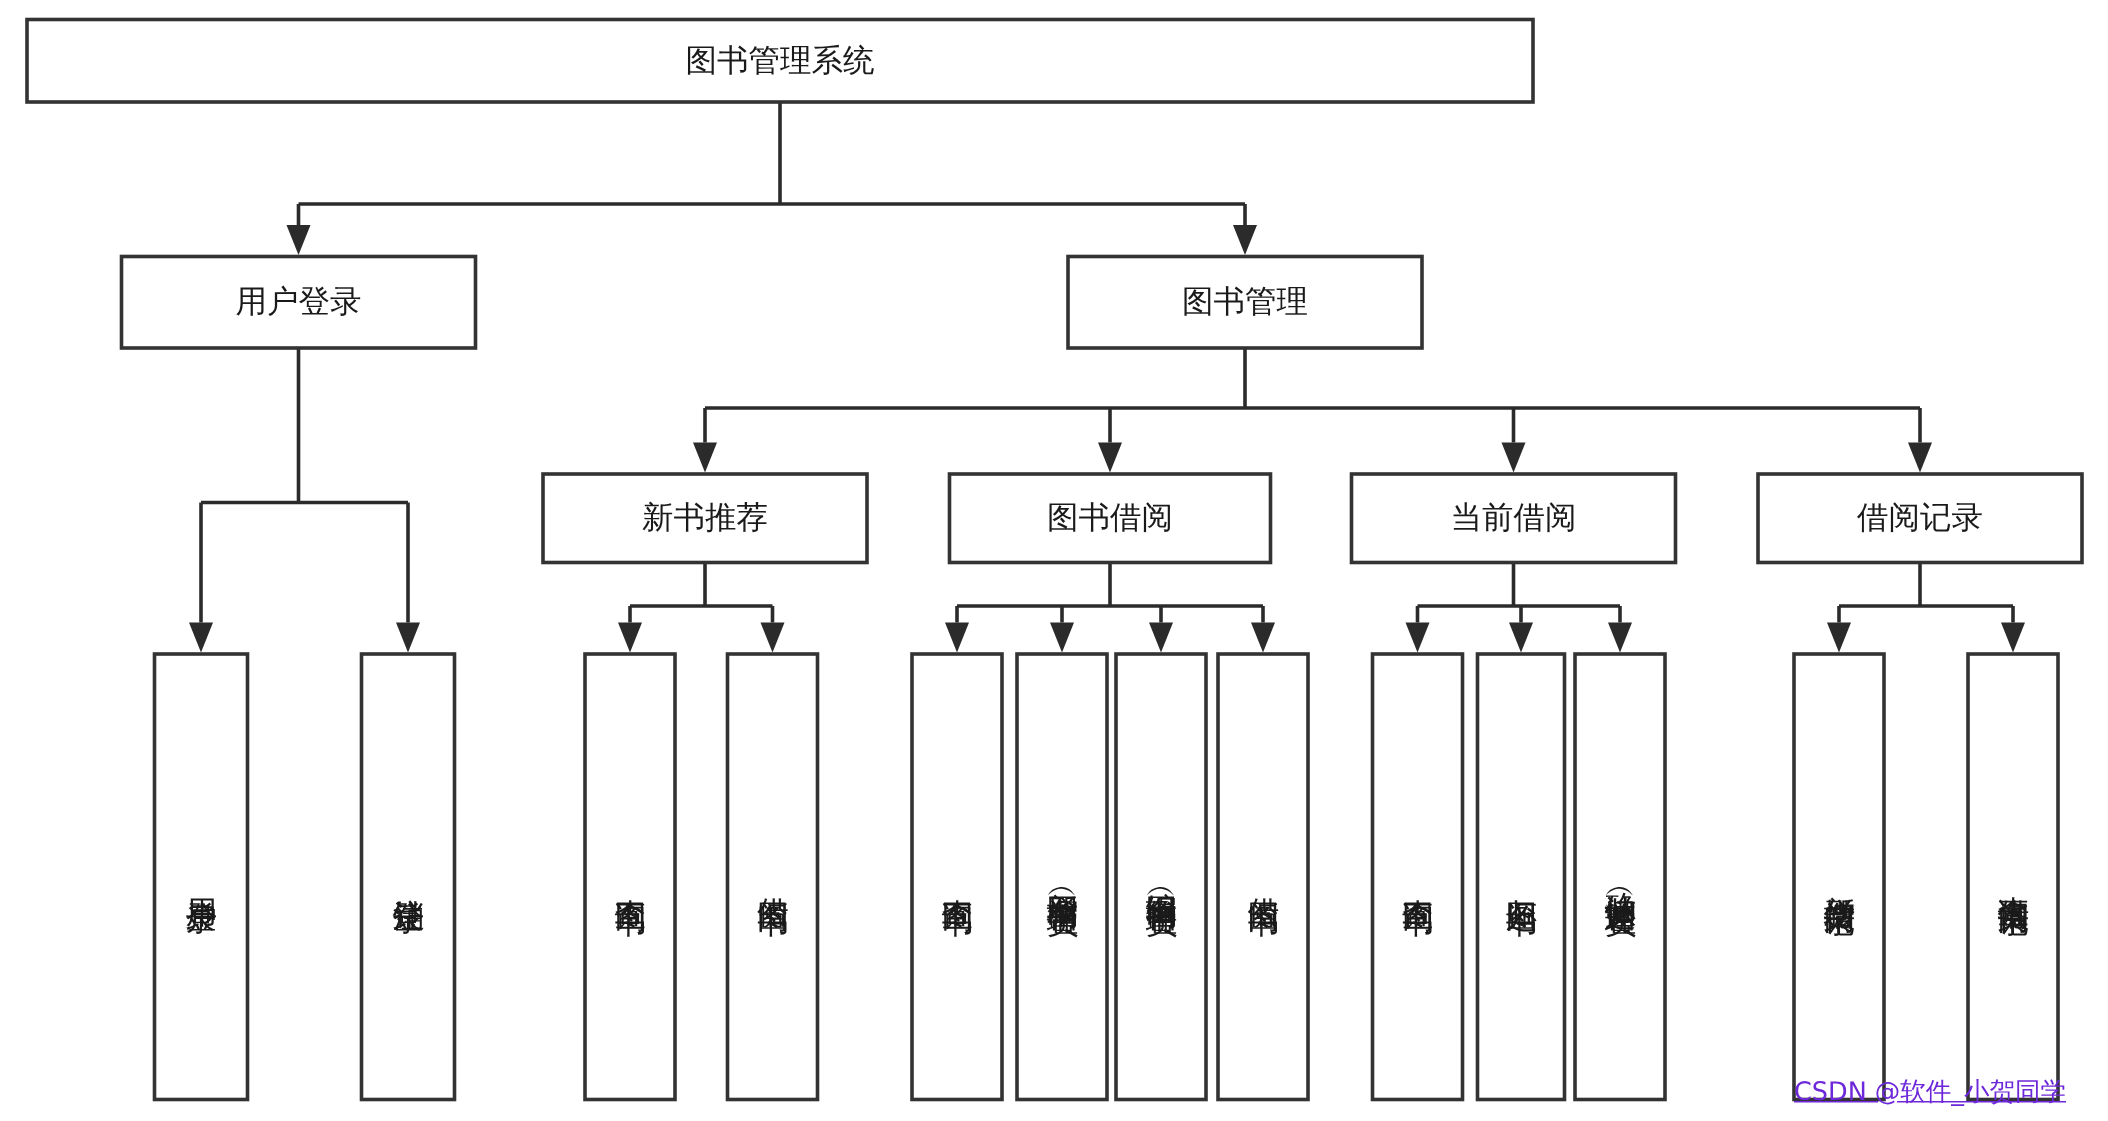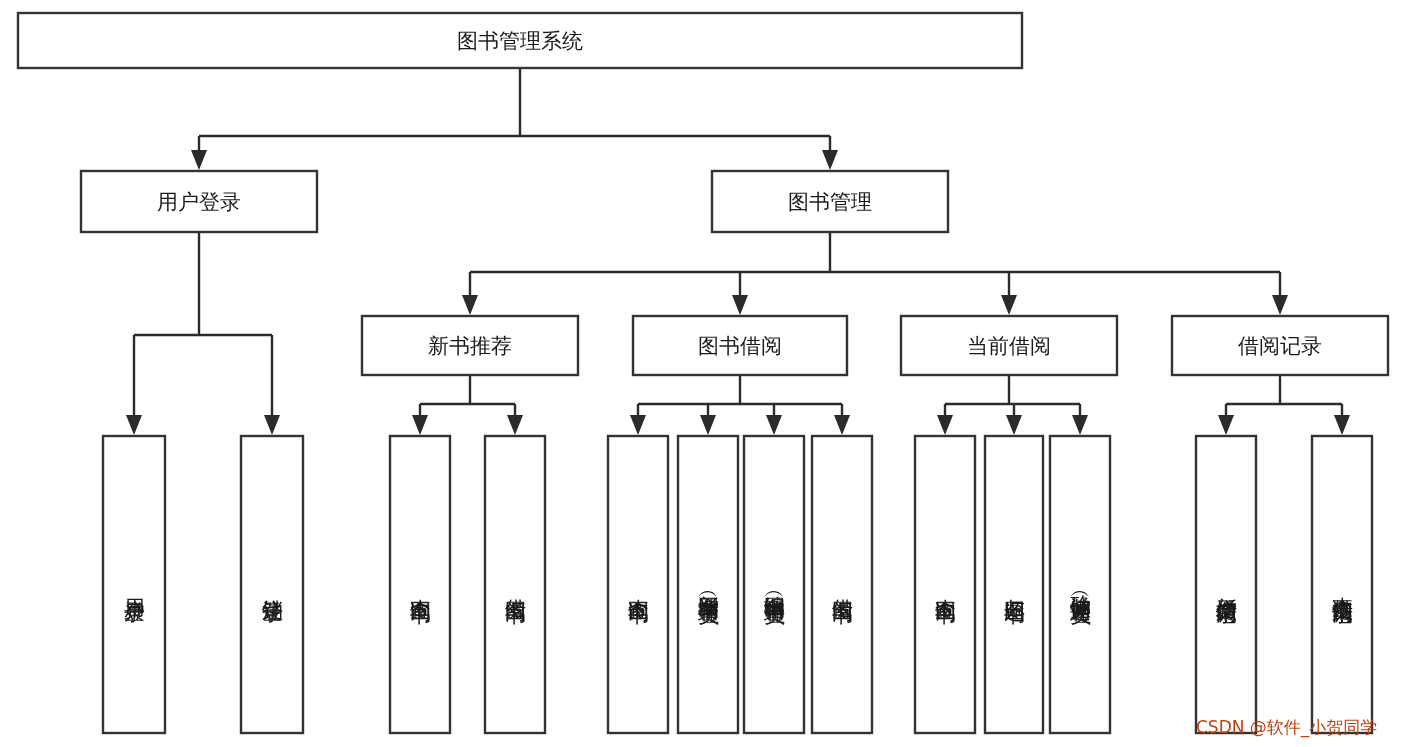--- a/index.html
+++ b/index.html
@@ -66,23 +66,24 @@
     align-items: center;
     justify-content: center;
     white-space: nowrap;
     pointer-events: none;
     user-select: none;
   }
   .watermark {
     position: absolute;
     font-family: "DejaVu Sans", "Liberation Sans", sans-serif;
     font-size: 17px;
-    color: #c2410c;
+    color: #6d28d9;
     white-space: nowrap;
     user-select: none;
+    text-decoration: underline;
   }
 </style>
 </head>
 <body>
 
 <div id="diagram-root">
   <svg id="tree-svg" viewBox="0 0 1405 747" preserveAspectRatio="none">
     <g id="connector-layer">
         <g>
           <path class="connector" d="M 520 68 L 520 136"></path>

